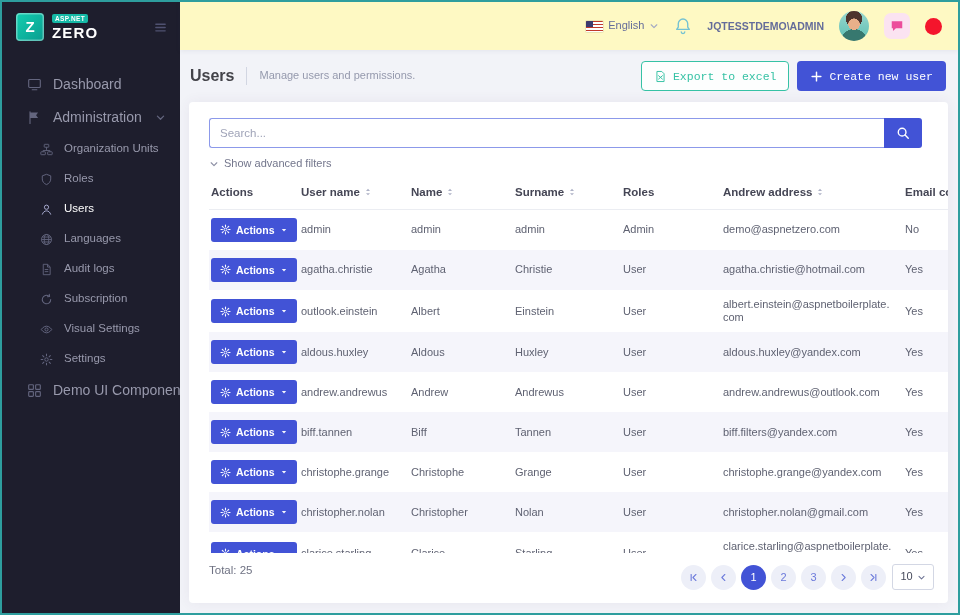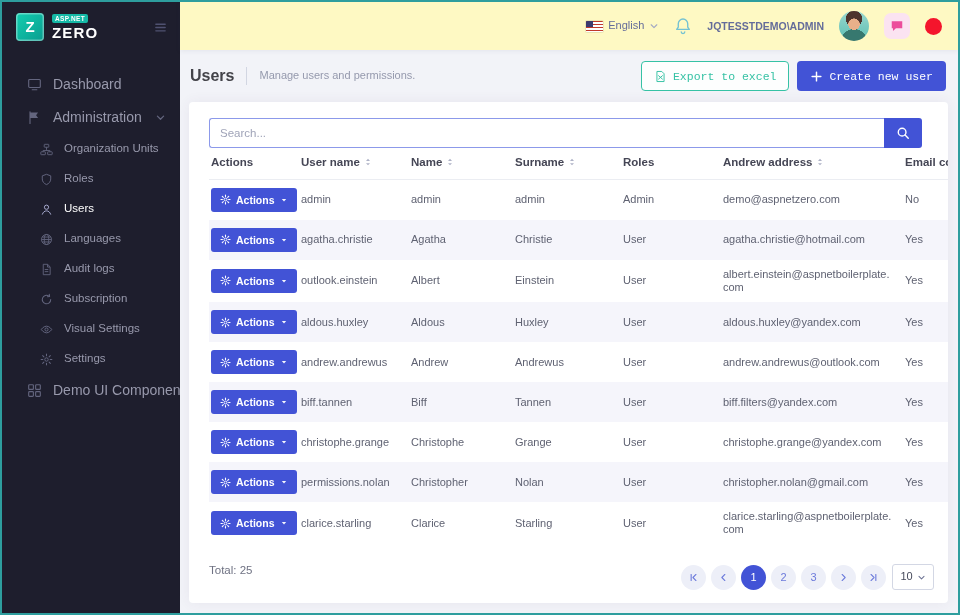--- a/index.html
+++ b/index.html
@@ -287,20 +287,28 @@
       <div class="search-row">
         <input class="search-input" placeholder="Search..." style="">
         <button class="search-btn">
           <span class="icon">
               <svg viewBox="0 0 16 16" fill="none" stroke="currentColor" stroke-width="1.6" stroke-linecap="round">
                 <circle cx="7" cy="7" r="4.4"></circle>
                 <path d="M10.4 10.4L14 14"></path>
               </svg>
             </span>
         </button>
+      </div>
+      <div class="adv">
+        <span class="icon">
+            <svg viewBox="0 0 16 16" fill="none" stroke="currentColor" stroke-width="1.8" stroke-linecap="round" stroke-linejoin="round">
+              <path d="M3.5 6l4.5 4.5L12.5 6"></path>
+            </svg>
+          </span>
+        <span>Show advanced filters</span>
       </div>
 
       <div class="table-wrap">
         <table>
           <colgroup id="colgroup">
               <col style="width: 90px;">
               <col style="width: 110px;">
               <col style="width: 104px;">
               <col style="width: 108px;">
               <col style="width: 100px;">
@@ -517,21 +525,21 @@
                         </g>
                       </svg>
                     </span>
                     <span>Actions</span>
                     <span class="icon caret">
                       <svg viewBox="0 0 16 16">
                         <path d="M3.6 5.8h8.8L8 11z" fill="currentColor"></path>
                       </svg>
                     </span>
                   </button></td>
-                <td>permissions.nolan</td>
+                <td>christopher.nolan</td>
                 <td>Christopher</td>
                 <td>Nolan</td>
                 <td>User</td>
                 <td class="email">christopher.nolan@gmail.com</td>
                 <td>Yes</td>
               </tr>
               <tr>
                 <td><button class="actions-btn">
                     <span class="icon">
                       <svg viewBox="0 0 16 16">

